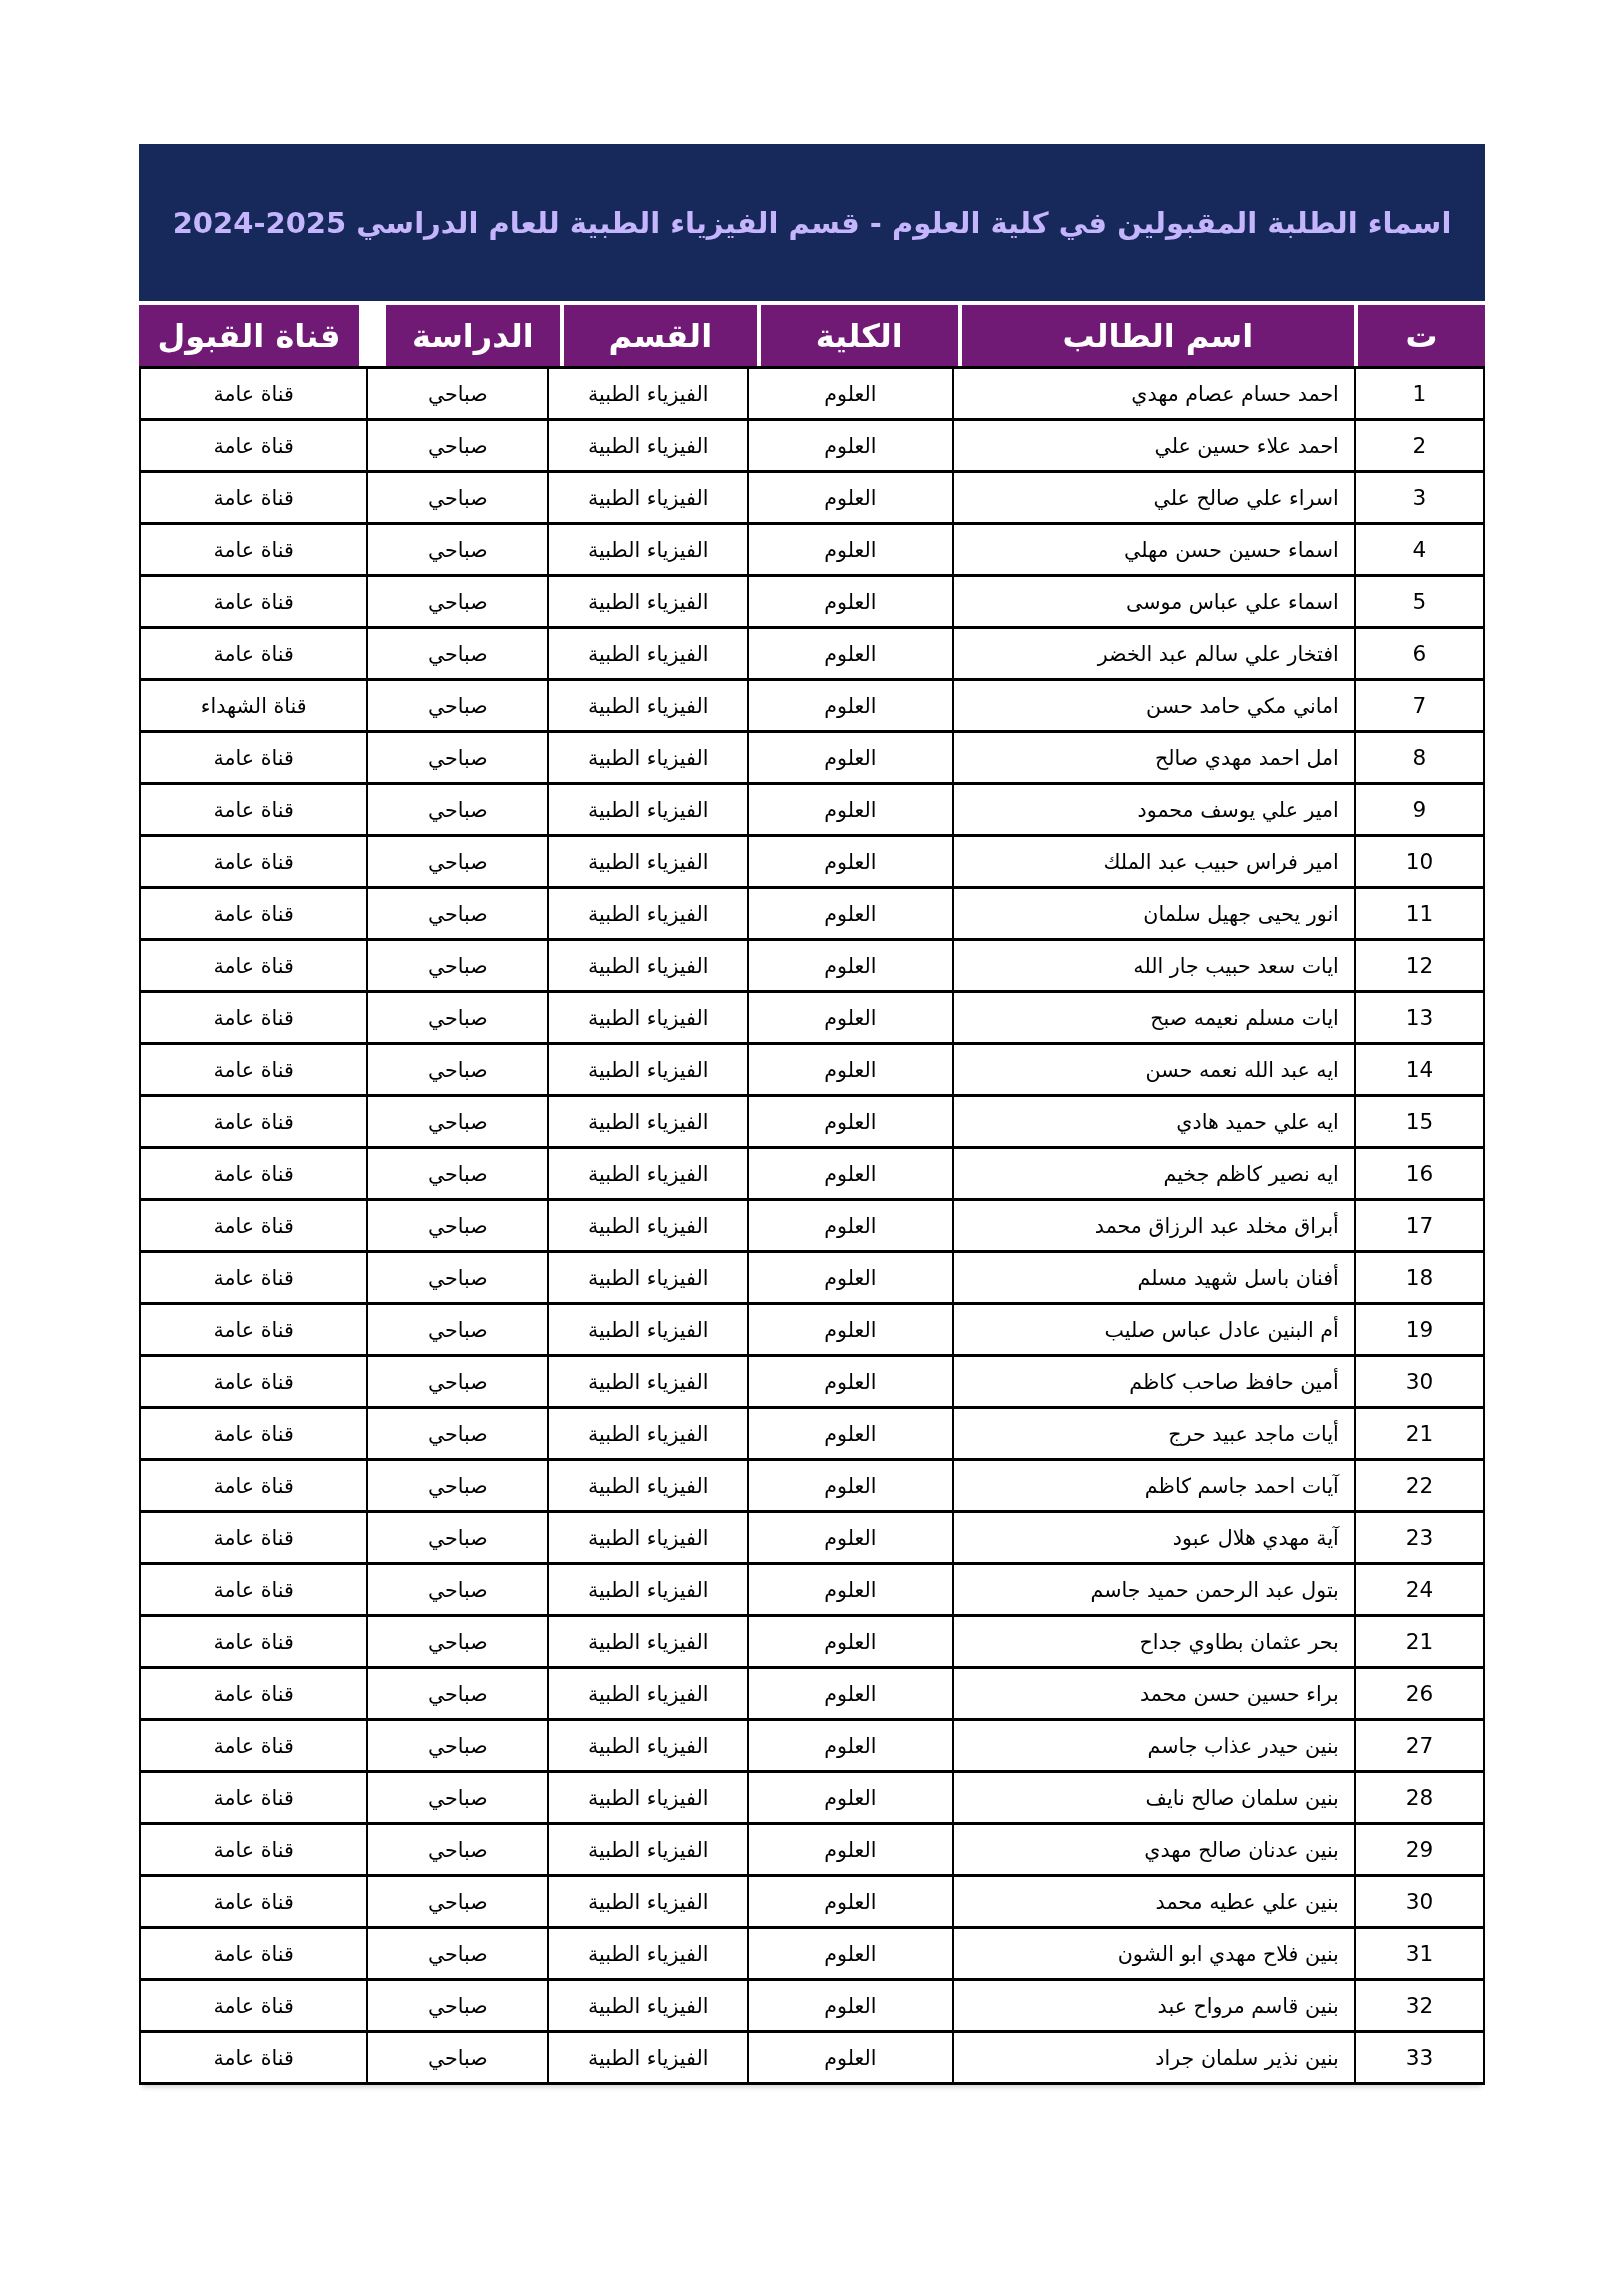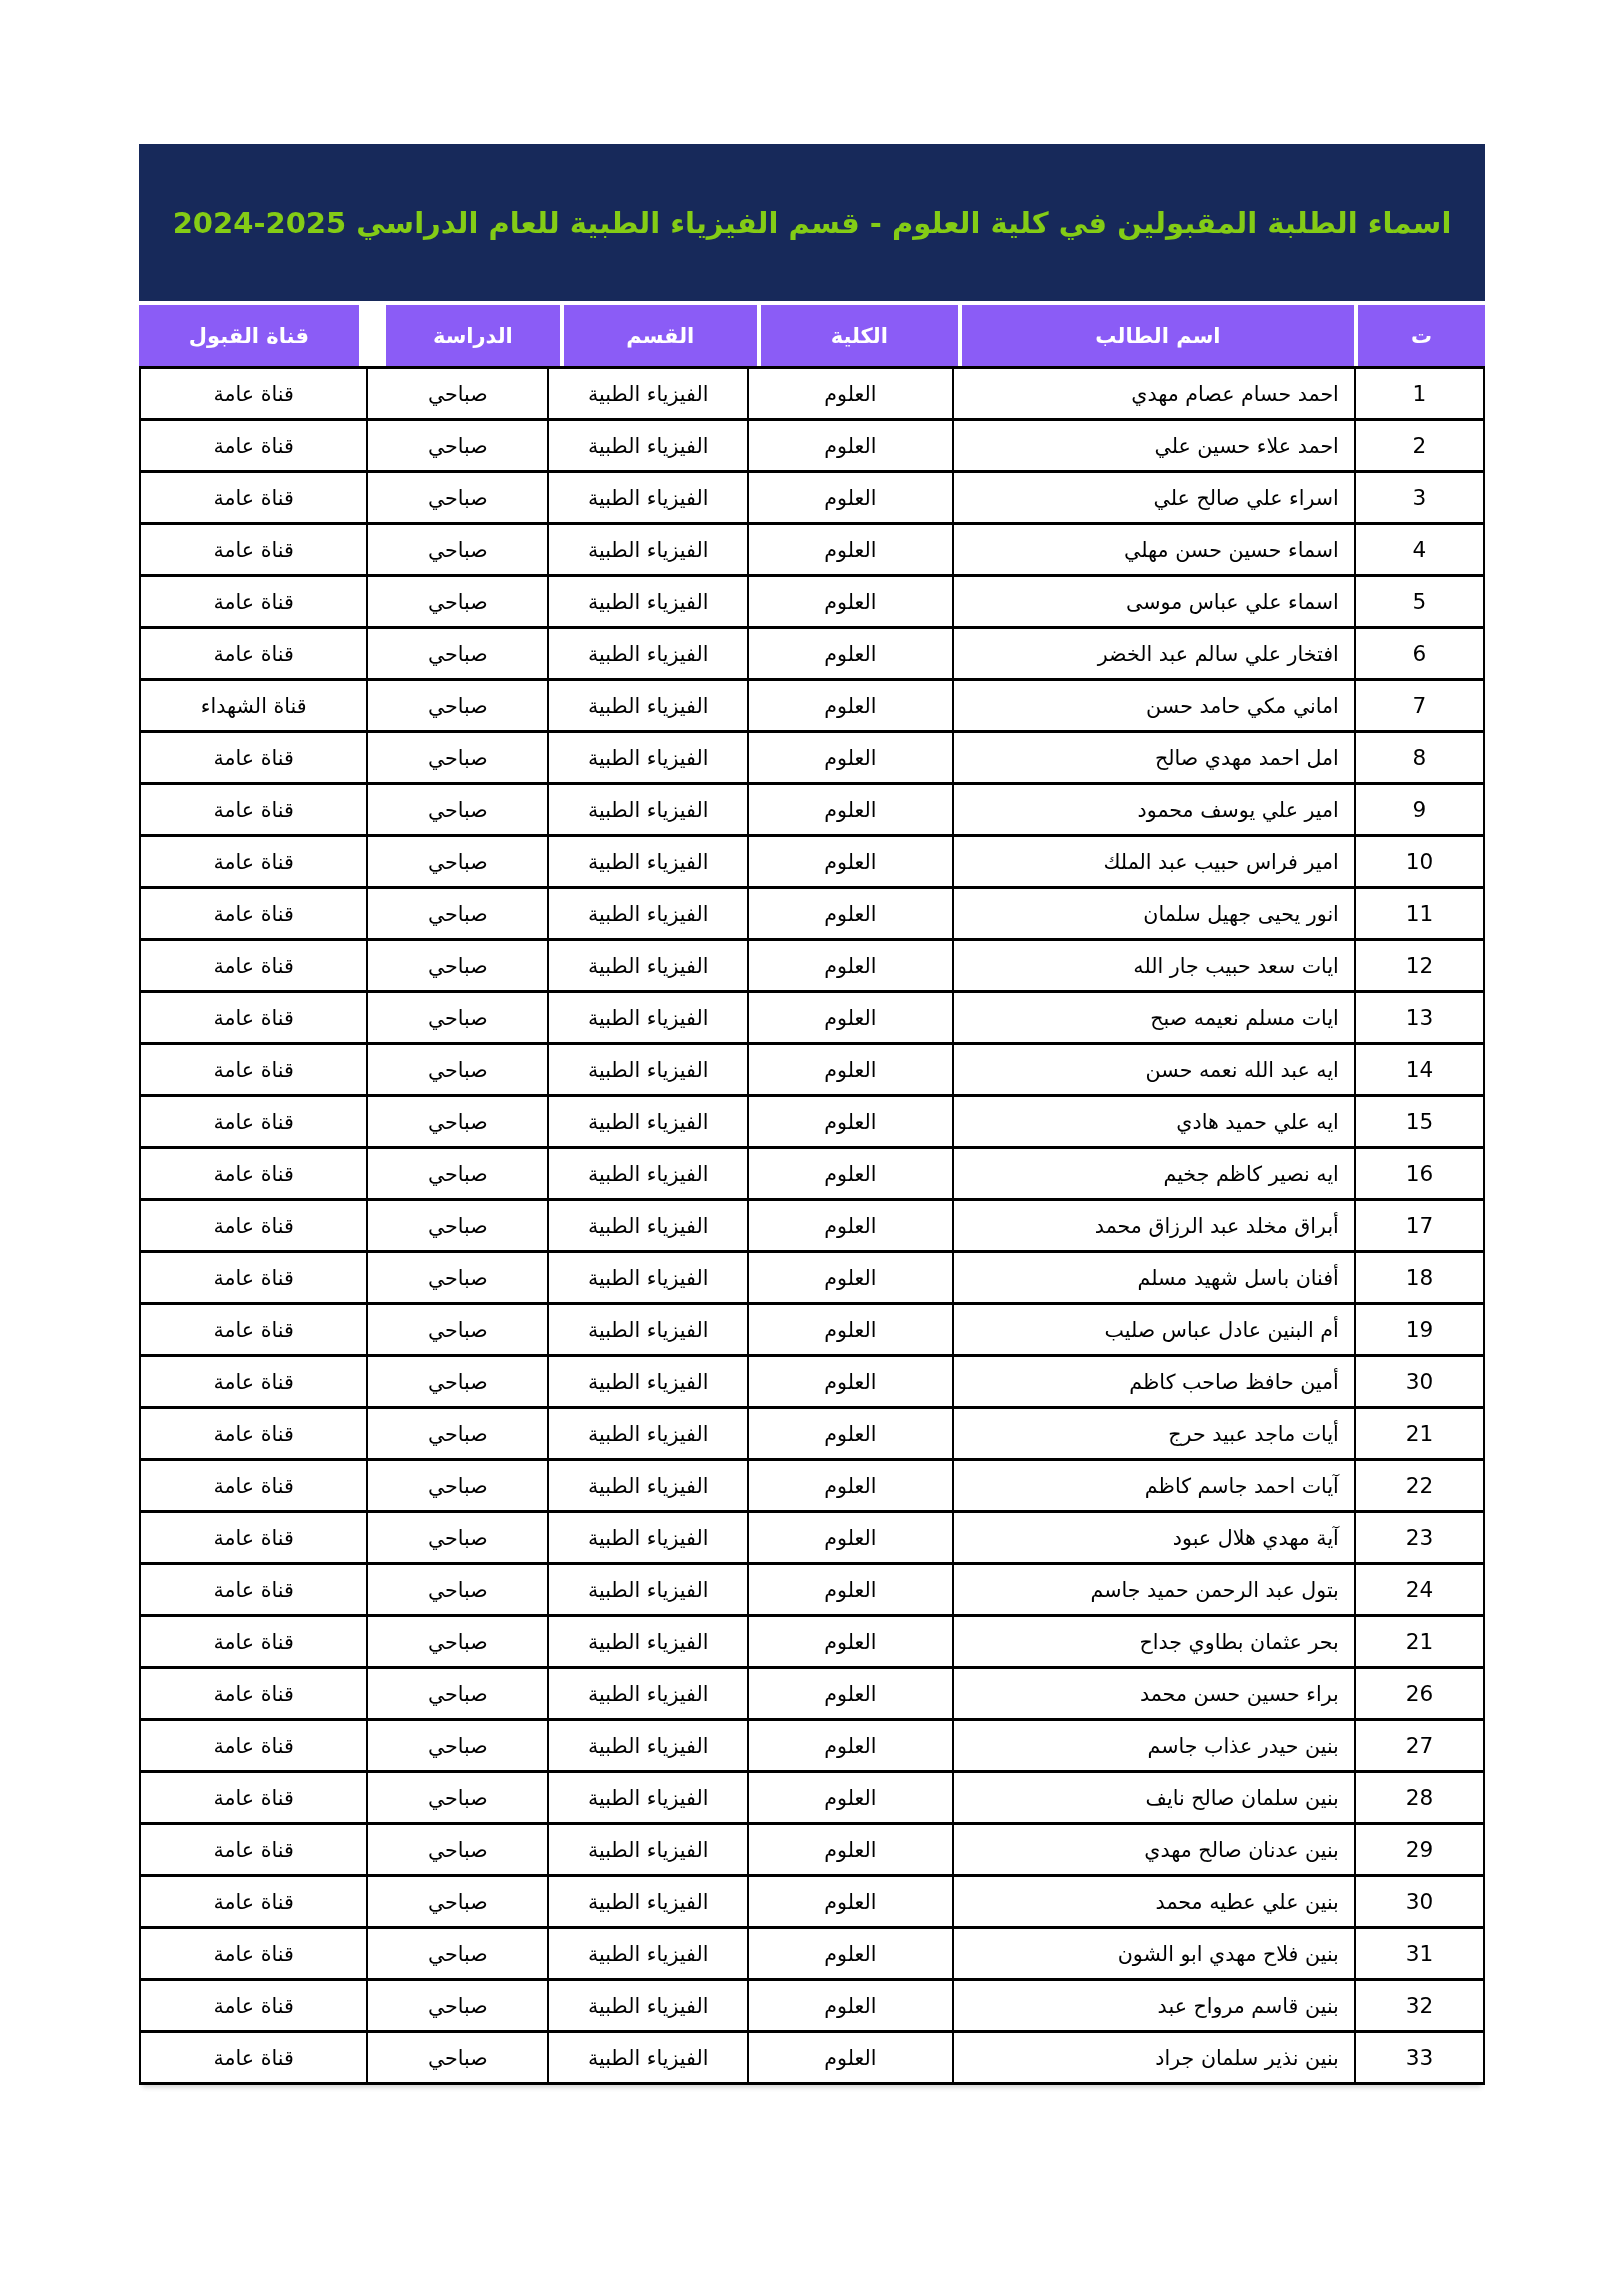--- a/index.html
+++ b/index.html
@@ -17,42 +17,42 @@
     top: 144px;
     width: 1346px;
     height: 157px;
     background: #17295a;
     display: flex;
     align-items: center;
     justify-content: center;
     direction: rtl;
   }
   .banner .title {
-    color: #84cc16;
+    color: #c4b5fd;
     font-weight: bold;
     font-size: 29px;
     letter-spacing: 0.2px;
     text-align: center;
     padding: 0 29px;
   }
   .header-row {
     position: absolute;
     left: 139px;
     top: 305px;
     width: 1346px;
     height: 61px;
     display: flex;
     direction: rtl;
   }
   .hcell {
     box-sizing: border-box;
-    background: #8b5cf6;
+    background: #701a75;
     color: #ffffff;
     font-weight: bold;
-    font-size: 21px;
+    font-size: 32px;
     display: flex;
     align-items: center;
     justify-content: center;
     height: 100%;
   }
   .hcell:not(:first-child) { border-inline-start: 4.9px solid #ffffff; }
   .w0 { width: 9.61%; }
   .w1 { width: 29.93%; }
   .w2 { width: 15.22%; }
   .w3 { width: 14.86%; }

